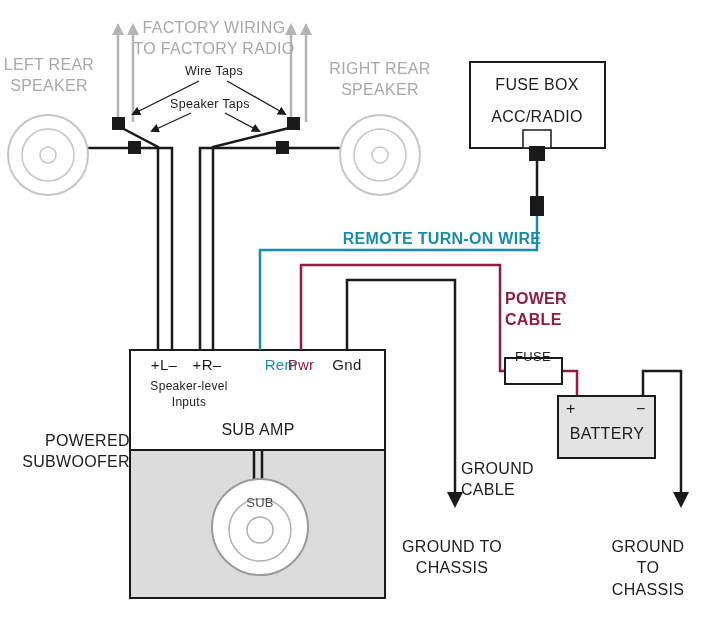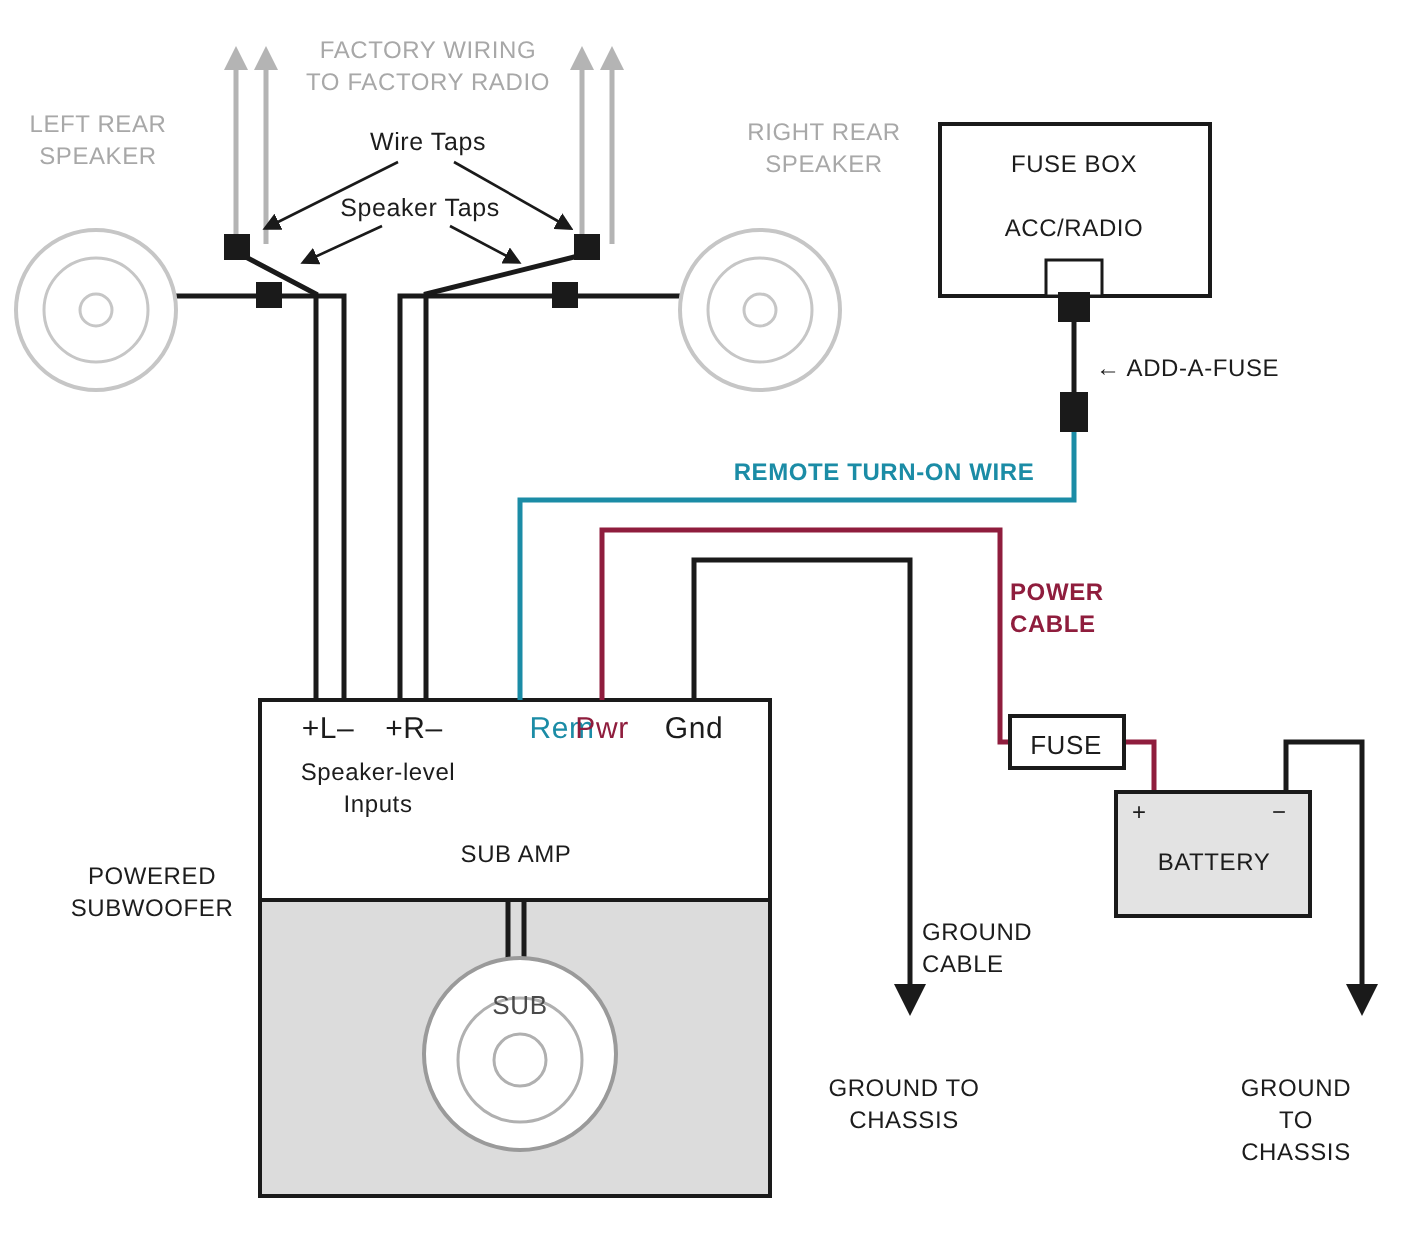--- a/index.html
+++ b/index.html
@@ -4,21 +4,21 @@
 <style>
   * { margin:0; padding:0; box-sizing:border-box; }
   html,body { background:#ffffff; }
   body { font-family:"Liberation Sans", sans-serif; }
   .stage { position:relative; width:704px; height:618px; background:#ffffff; overflow:hidden; }
   .stage > svg { position:absolute; left:0; top:0; }
   .lbl {
     position:absolute;
     white-space:pre-line;
     line-height:1.34;
-    font-size:12px;
+    font-size:16px;
     color:#1c1c1c;
     letter-spacing:0.3px;
   }
   .center { transform:translateX(-50%); text-align:center; }
   .gray { color:#a8a8a8; }
   .teal { color:#1b8ca6; }
   .red  { color:#8f1d3d; }
   .term { font-size:15px; }
 </style>
 </head>
@@ -103,50 +103,49 @@
     <rect x="523" y="130" width="28" height="18" fill="#ffffff" stroke="#1a1a1a" stroke-width="1.5"></rect>
     <rect x="529" y="146" width="16" height="15" fill="#1a1a1a"></rect>
     <rect x="530" y="196" width="14" height="20" fill="#1a1a1a"></rect>
 
     <rect x="505" y="358" width="57" height="26" fill="#ffffff" stroke="#1a1a1a" stroke-width="2"></rect>
     <rect x="558" y="396" width="97" height="62" fill="#e3e3e3" stroke="#1a1a1a" stroke-width="2"></rect>
   </svg>
 
   <div class="lbl gray center" style="left:49px; top:54px;">LEFT REAR
 SPEAKER</div>
-  <div class="lbl gray center" style="left:380px; top:58px;margin-left:32px;">RIGHT REAR
+  <div class="lbl gray center" style="left:380px; top:58px;">RIGHT REAR
 SPEAKER</div>
   <div class="lbl gray center" style="left:214px; top:17px;">FACTORY WIRING
 TO FACTORY RADIO</div>
   <div class="lbl center" style="left:214px; top:63px; font-size:12.5px;">Wire Taps</div>
   <div class="lbl center" style="left:210px; top:96px; font-size:12.5px;">Speaker Taps</div>
 
   <div class="lbl center" style="left:537px; top:74px;">FUSE BOX</div>
   <div class="lbl center" style="left:537px; top:106px;">ACC/RADIO</div>
-  <div class="lbl" style="left:548px; top:176px;">← ADD-A-FUSE</div>
 
   <div class="lbl teal center" style="left:442px; top:228px;font-weight:bold;">REMOTE TURN-ON WIRE</div>
   <div class="lbl red" style="left:505px; top:288px;font-weight:bold;">POWER
 CABLE</div>
 
-  <div class="lbl center" style="left:533px; top:364px; font-size:13px;">FUSE</div>
+  <div class="lbl center" style="left:533px; top:348px; font-size:13px;">FUSE</div>
   <div class="lbl" style="left:566px; top:398px;">+</div>
   <div class="lbl" style="left:636px; top:398px;">−</div>
   <div class="lbl center" style="left:607px; top:423px;">BATTERY</div>
 
   <div class="lbl center term" style="left:164px; top:355px;">+L–</div>
   <div class="lbl center term" style="left:207px; top:355px;">+R–</div>
   <div class="lbl center term teal" style="left:259px; top:355px;margin-left:22px;">Rem</div>
   <div class="lbl center term red" style="left:301px; top:355px;">Pwr</div>
   <div class="lbl center term" style="left:347px; top:355px;">Gnd</div>
 
   <div class="lbl center" style="left:189px; top:378px; font-size:12px;">Speaker-level
 Inputs</div>
   <div class="lbl center" style="left:258px; top:419px;">SUB AMP</div>
-  <div class="lbl center" style="left:76px; top:430px;">POWERED
+  <div class="lbl center" style="left:76px; top:430px;text-align:right;">POWERED
 SUBWOOFER</div>
   <div class="lbl center" style="left:260px; top:494px; font-size:13px; color:#4a4a4a;">SUB</div>
 
   <div class="lbl" style="left:461px; top:458px;">GROUND
 CABLE</div>
   <div class="lbl center" style="left:452px; top:536px;">GROUND TO
 CHASSIS</div>
   <div class="lbl center" style="left:648px; top:536px;">GROUND TO
 CHASSIS</div>
 

